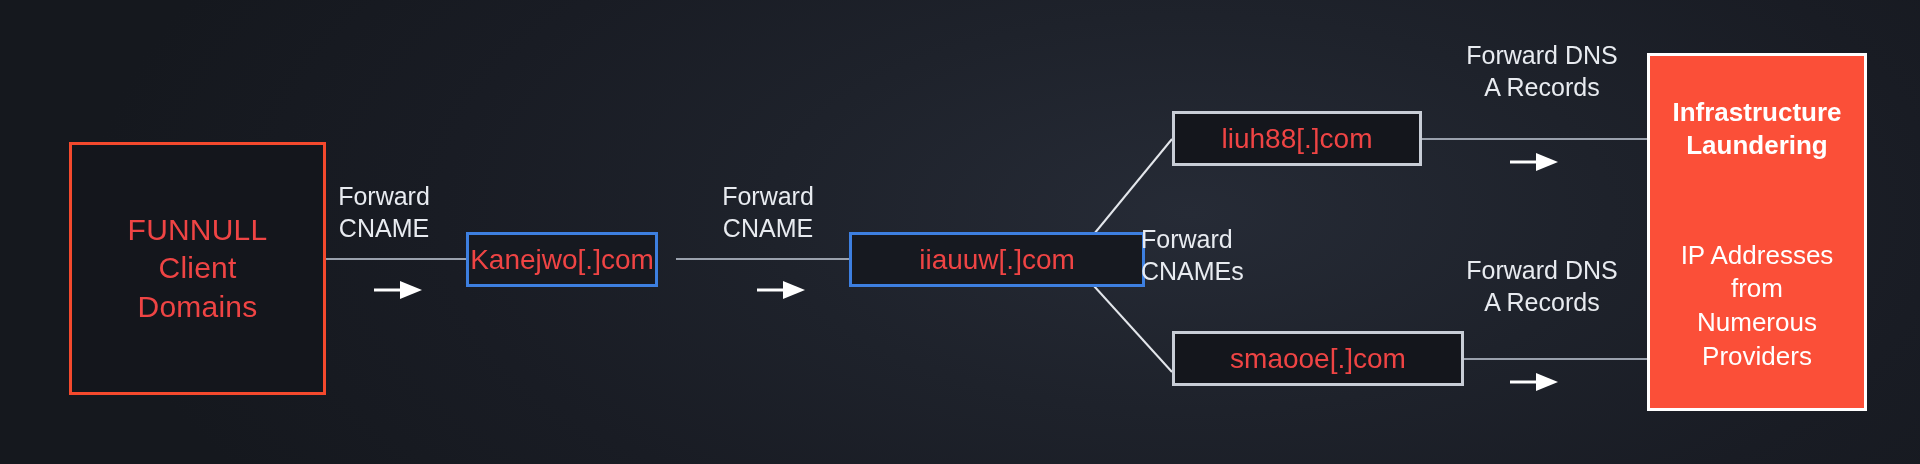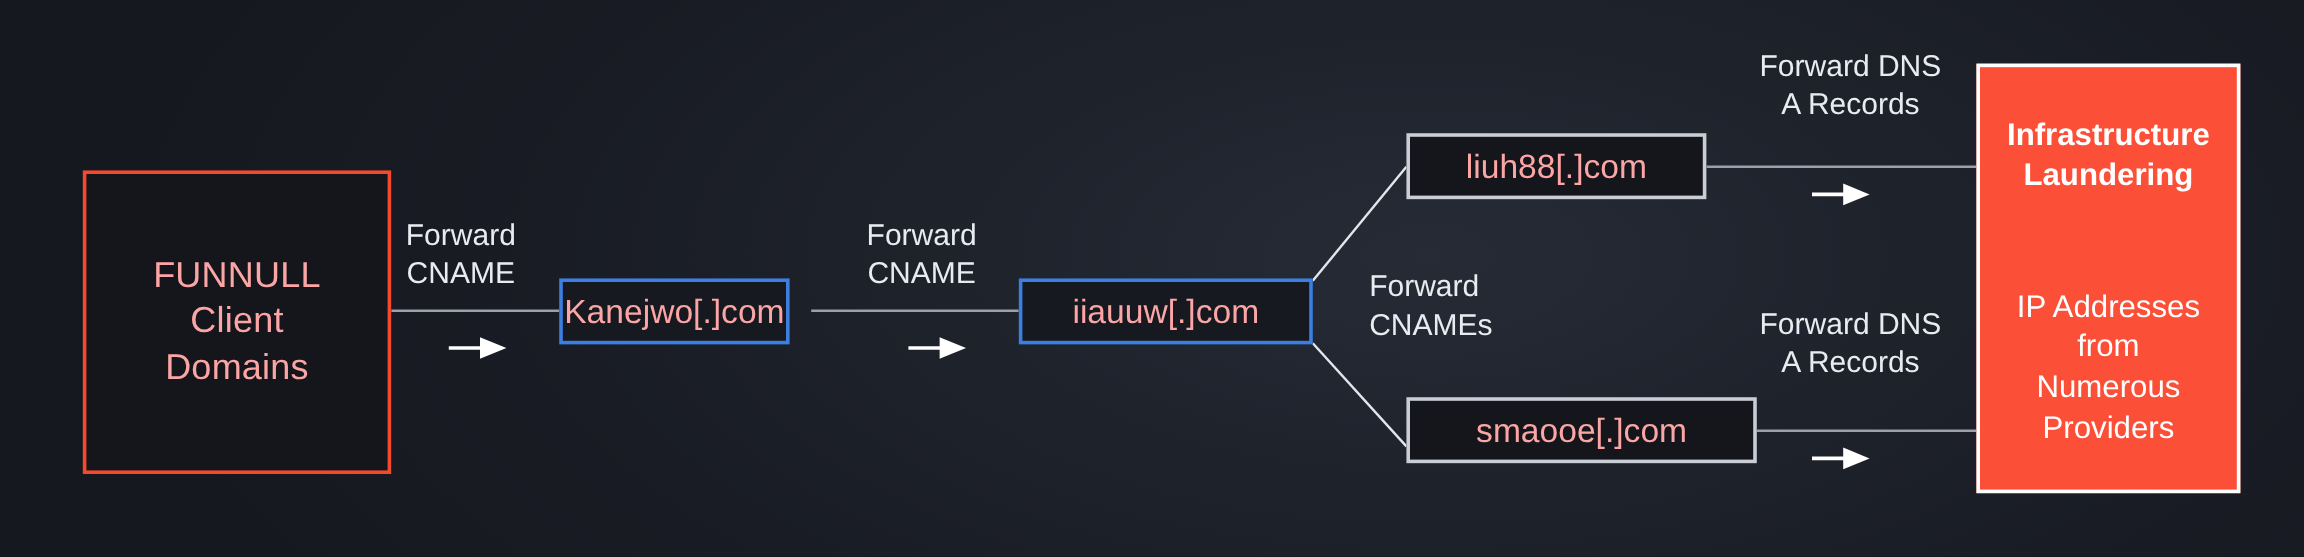--- a/index.html
+++ b/index.html
@@ -17,42 +17,42 @@
     font-family: "Liberation Sans", sans-serif;
     -webkit-font-smoothing: antialiased;
   }
   .node {
     position: absolute;
     box-sizing: border-box;
     display: flex;
     align-items: center;
     justify-content: center;
     text-align: center;
-    color: #fca5a5;
+    color: #ef4444;
     z-index: 4;
   }
   .node-inner { width: 100%; line-height: 1.28; }
 
   
   #funnull-box {
     left: 69px; top: 142px; width: 257px; height: 253px;
     border: 3px solid #f4492d;
     background: #14161c;
     font-size: 30px;
     letter-spacing: .2px;
   }
   
   .hop-blue {
     border: 3px solid #3d7fe0;
     background: #161920;
     font-size: 28px;
     height: 55px;
   }
   #kanejwo-box { left: 466px; top: 232px; width: 192px; }
-  #iiauuw-box  { left: 849px; top: 232px; width: 245px; }
+  #iiauuw-box  { left: 849px; top: 232px; width: 296px; }
 
   
   .hop-white {
     border: 3px solid #c8cdd6;
     background: #14161c;
     font-size: 28px;
     height: 55px;
   }
   #liuh88-box { left: 1172px; top: 111px; width: 250px; }
   #smaooe-box { left: 1172px; top: 331px; width: 292px; }

